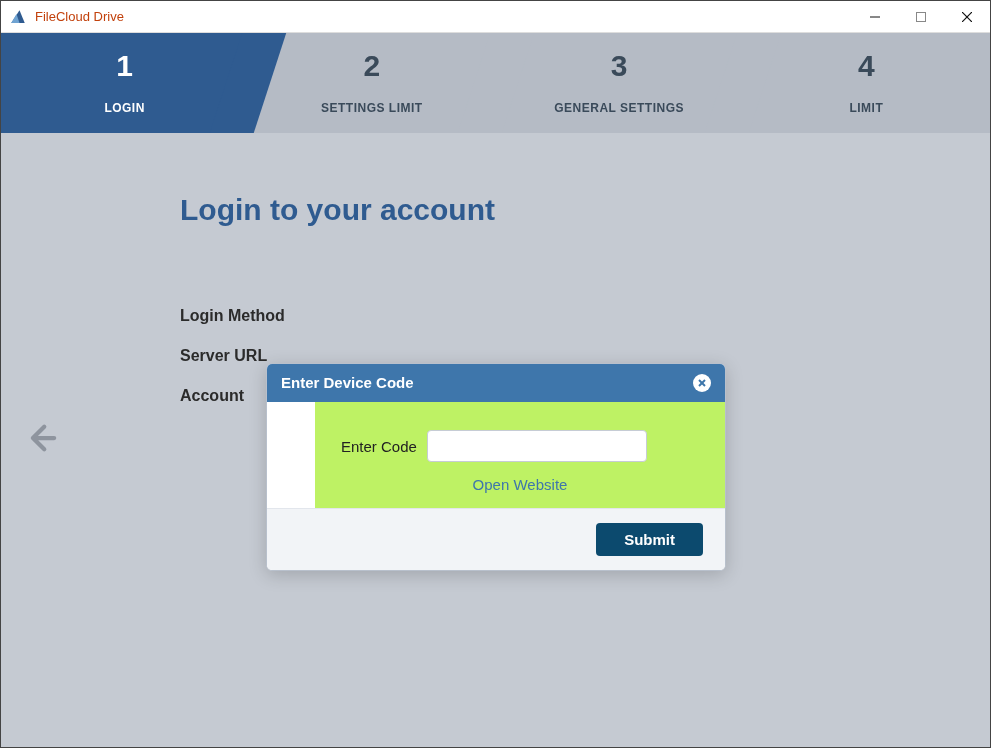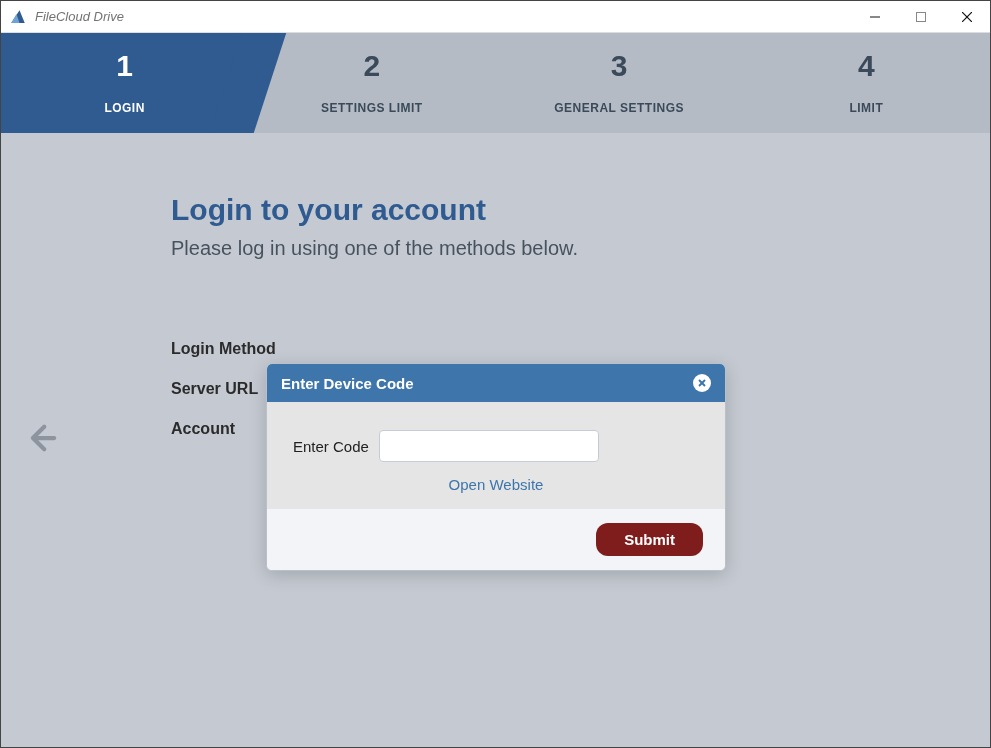--- a/index.html
+++ b/index.html
@@ -1,58 +1,58 @@
 <!DOCTYPE html>
 <html><head>
 <meta charset="utf-8">
 <style>
   * { box-sizing: border-box; margin: 0; padding: 0; }
   html, body { width: 991px; height: 748px; font-family: "Segoe UI", Arial, sans-serif; background: #fff; overflow: hidden; }
   .window { width: 991px; height: 748px; border: 1px solid #444; display: flex; flex-direction: column; }
   .titlebar { height: 32px; display: flex; align-items: center; background: #fff; border-bottom: 1px solid #ddd; }
   .titlebar .app-icon { width: 18px; height: 18px; margin: 0 8px 0 8px; display: inline-block; }
-  .titlebar .app-title { font-size: 13px; color: #737373; flex: 0 0 auto; font-style: italic; }
+  .titlebar .app-title { font-size: 13px; color: #c2410c; flex: 0 0 auto; }
   .titlebar .spacer { flex: 1 1 auto; }
   .win-btn { width: 46px; height: 32px; display: flex; align-items: center; justify-content: center; font-size: 14px; color: #111; }
   .win-btn svg { width: 10px; height: 10px; }
   .win-btn.max { }
   .stepper { height: 100px; display: flex; position: relative; }
   .step { flex: 1 1 0; display: flex; flex-direction: column; align-items: center; justify-content: center; color: #3a4a5a; background: #b5bbc5; position: relative; }
   .step.active { background: #2f5b90; color: #fff; }
   .step .num { font-size: 30px; font-weight: 700; line-height: 1; }
   .step .label { font-size: 12px; font-weight: 700; letter-spacing: .5px; margin-top: 20px; }
   .step + .step { border-left: 0; }
   
   .step::after {
     content: ""; position: absolute; right: -22px; top: 0; width: 44px; height: 100%;
     background: inherit; transform: skewX(-18deg); z-index: 1;
   }
   .step:last-child::after { display:none; }
   .step .inner { position: relative; z-index: 2; text-align:center; }
-  .content-area { flex: 1 1 auto; background: #c5cad2; position: relative; }
+  .content-area { flex: 1 1 auto; background: #c5cad2; position: relative; padding-left: 9px; }
   .page { padding: 60px 0 0 170px; }
   .page h1 { color: #2f5b90; font-size: 30px; font-weight: 600; }
   .page .subtitle { color: #48525e; font-size: 20px; margin-top: 10px; }
   .form-labels { margin-top: 80px; }
   .form-labels div { font-size: 16px; font-weight: 700; color: #2b2b2b; margin-bottom: 22px; }
   .back-arrow { position: absolute; left: 22px; top: 50%; transform: translateY(-50%); color: #8e949e; }
   .back-arrow svg { width: 34px; height: 34px; stroke: #8e949e; stroke-width: 3; fill: none; }
   
   .modal { position: absolute; left: 265px; top: 230px; width: 460px; background: #fff; border: 1px solid #b8c0cc; border-radius: 6px; box-shadow: 0 4px 18px rgba(0,0,0,.18); overflow: hidden; }
-  .modal-header { background: #3e76ab; color: #fff; padding: 10px 14px; display: flex; align-items: center; }
+  .modal-header { background: #3e76ab; color: #fff; padding: 10px 14px; display: flex; align-items: flex-start; }
   .modal-header .title { font-size: 15px; font-weight: 700; flex: 1; }
   .modal-close { width: 18px; height: 18px; border-radius: 50%; background: #fff; color: #3e76ab; display:flex; align-items:center; justify-content:center; font-size:12px; font-weight:700; }
-  .modal-body { padding: 28px 26px 14px 26px; background: #e5e5e5; }
+  .modal-body { padding: 28px 26px 14px 26px; background: #bef264; margin-left: 48px; }
   .row { display:flex; align-items:center; gap: 10px; }
   .row label { font-size: 15px; color: #222; }
   .row input { flex: 0 0 220px; height: 32px; border: 1px solid #c6ccd5; border-radius: 4px; padding: 4px 8px; font-size: 14px; }
   .link-row { text-align: center; margin-top: 14px; }
   .link-row a { color: #3e76ab; font-size: 15px; text-decoration: none; }
   .modal-footer { background: #f2f4f7; border-top: 1px solid #e2e6ec; padding: 14px 22px; text-align: right; }
-  .btn-primary { background: #7f1d1d; color: #fff; border: none; border-radius: 12px; padding: 8px 28px; font-size: 15px; font-weight: 600; cursor: pointer; }
+  .btn-primary { background: #0c4a6e; color: #fff; border: none; border-radius: 4px; padding: 8px 28px; font-size: 15px; font-weight: 600; cursor: pointer; }
   
   .appicon-svg { width:18px; height:18px; }
 </style>
 </head>
 <body>
 
 <div class="window">
 
   <div class="titlebar">
     <span class="app-icon">
@@ -111,21 +111,20 @@
   <div class="content-area">
 
     <div class="back-arrow">
       <svg viewBox="0 0 24 24">
           <path d="M15 4 L7 12 L15 20 M7 12 H22" stroke-linecap="round" stroke-linejoin="round"></path>
         </svg>
     </div>
 
     <div class="page">
       <h1>Login to your account</h1>
-      <div class="subtitle">Please log in using one of the methods below.</div>
       <div class="form-labels">
         <div>Login Method</div>
         <div>Server URL</div>
         <div>Account</div>
       </div>
     </div>
 
     <div class="modal">
       <div class="modal-header">
         <span class="title">Enter Device Code</span>

